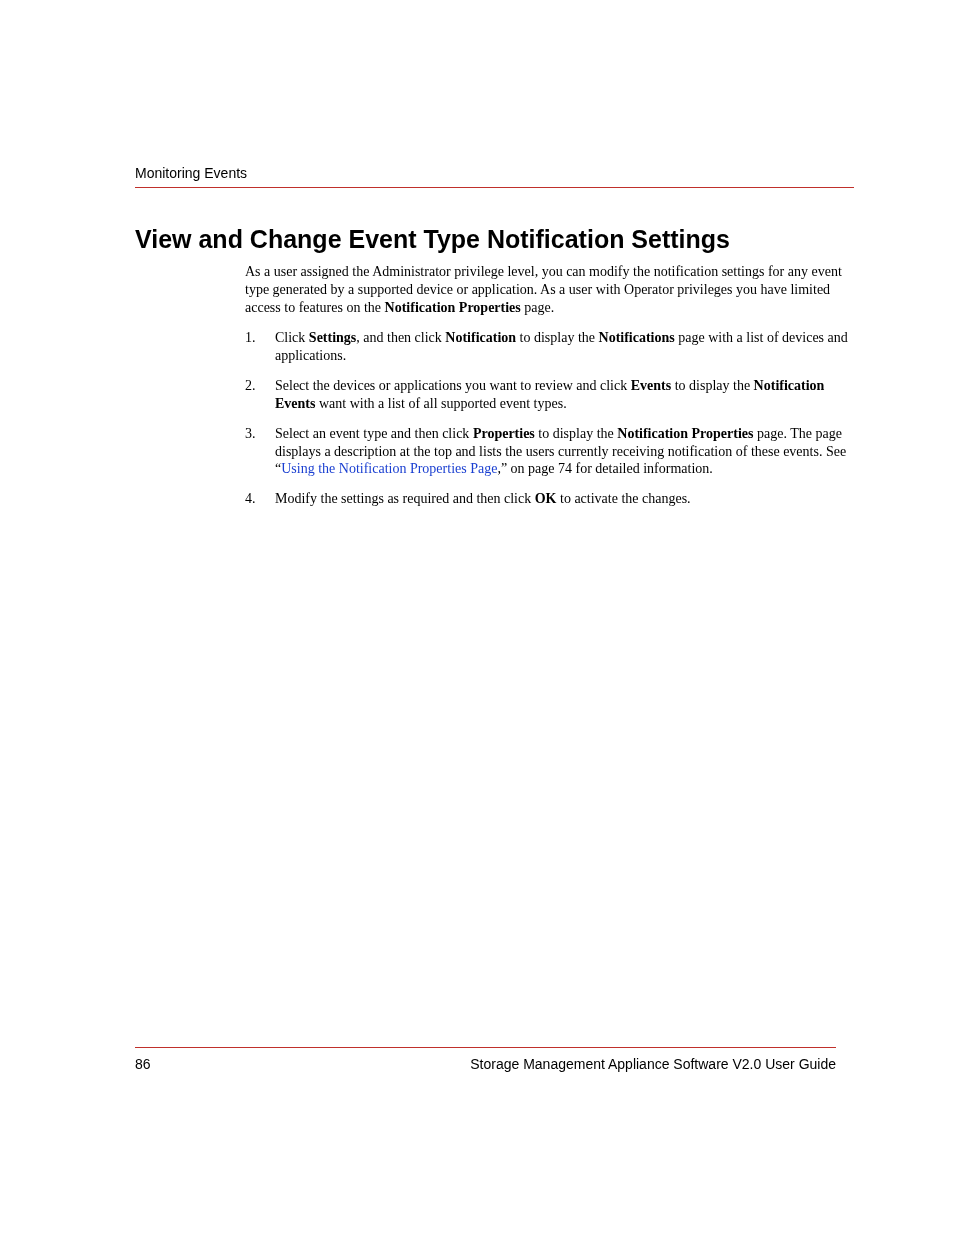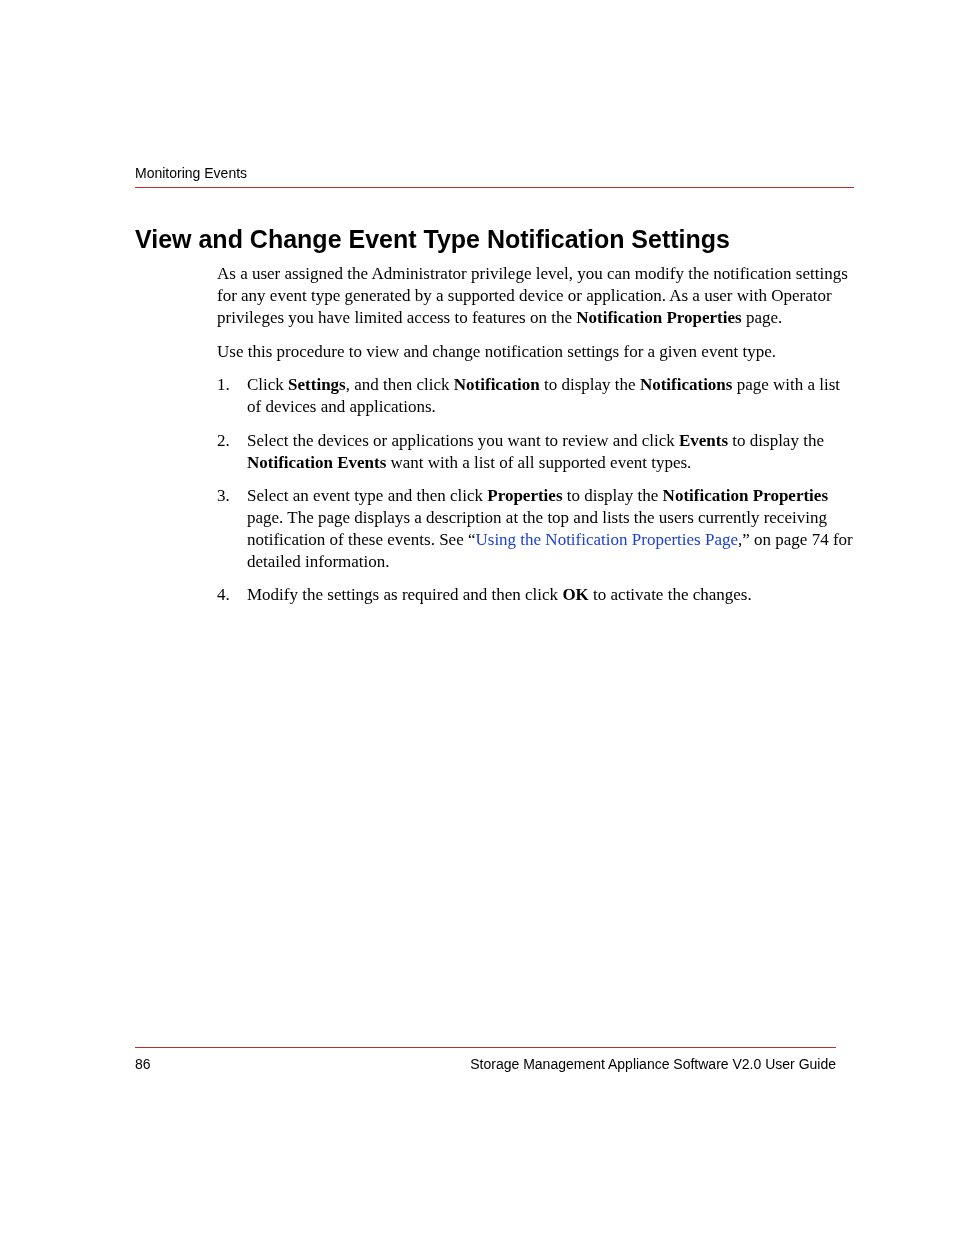--- a/index.html
+++ b/index.html
@@ -29,22 +29,22 @@
       margin-bottom: 36px;
     }
     .heading {
       font-family: Arial, Helvetica, sans-serif;
       font-weight: 700;
       font-size: 25px;
       margin-bottom: 8px;
       line-height: 1.25;
     }
     .body-text {
-      margin-left: 82px;
-      font-size: 17px;
+      margin-left: 110px;
+      font-size: 14px;
       line-height: 1.28;
     }
     .para {
       margin-bottom: 12px;
     }
     ol.steps {
       list-style: none;
       counter-reset: step;
       padding-left: 0;
     }
@@ -87,21 +87,20 @@
 <div class="page">
   <div class="running-header">Monitoring Events</div>
   <div class="accent-rule"></div>
 
   <h1 class="heading">View and Change Event Type Notification Settings</h1>
 
   <div class="body-text">
     <p class="para">
       <span>As a user assigned the Administrator privilege level, you can modify the notification settings for any event type generated by a supported device or application. As a user with Operator privileges you have limited access to features on the </span><span class="b">Notification Properties</span><span> page.</span>
     </p>
-    <p class="para">Use this procedure to view and change notification settings for a given event type.</p>
 
     <ol class="steps">
       <li>
         <span>Click </span><span class="b">Settings</span><span>, and then click </span><span class="b">Notification</span><span> to display the </span><span class="b">Notifications</span><span> page with a list of devices and applications.</span>
       </li>
       <li>
         <span>Select the devices or applications you want to review and click </span><span class="b">Events</span><span> to display the </span><span class="b">Notification Events</span><span> want with a list of all supported event types.</span>
       </li>
       <li>
         <span>Select an event type and then click </span><span class="b">Properties</span><span> to display the </span><span class="b">Notification Properties</span><span> page. The page displays a description at the top and lists the users currently receiving notification of these events. See “</span><span class="link">Using the Notification Properties Page</span><span>,” on page 74 for detailed information.</span>

